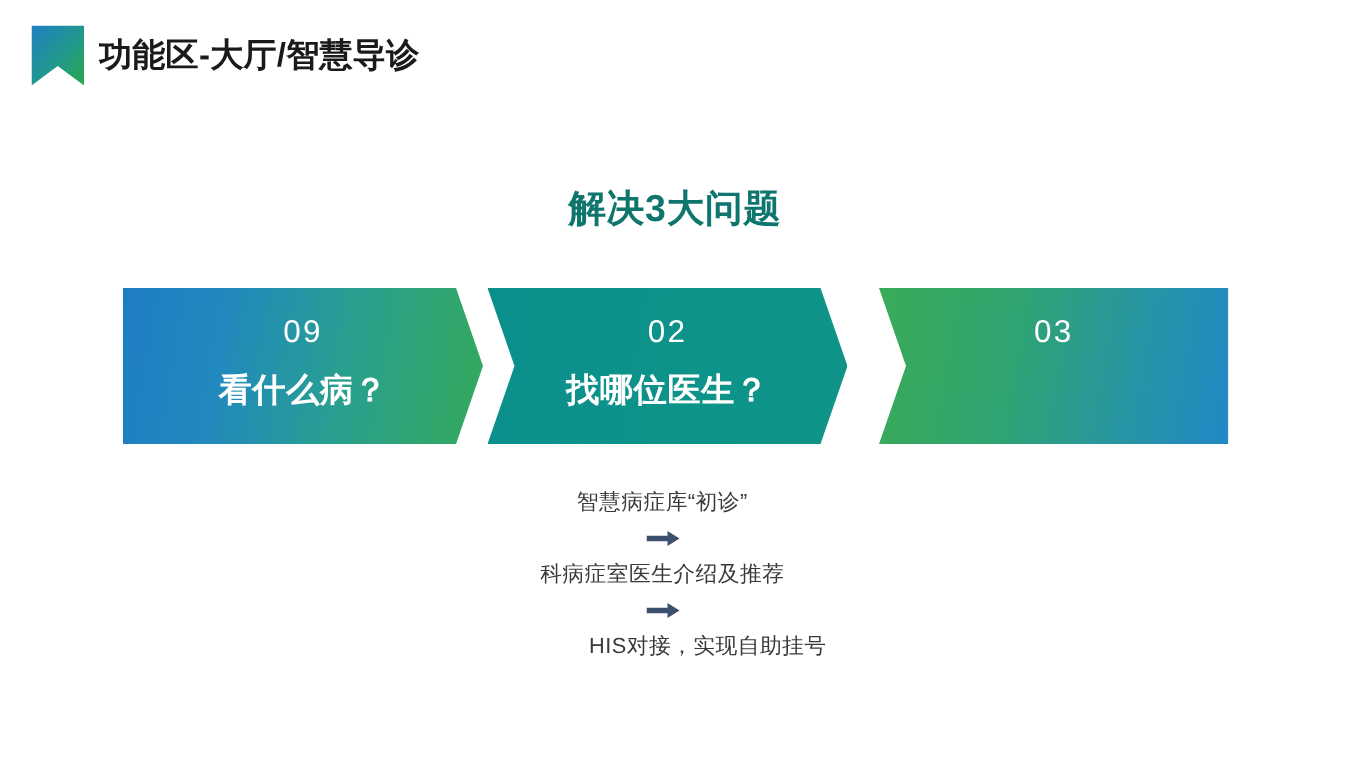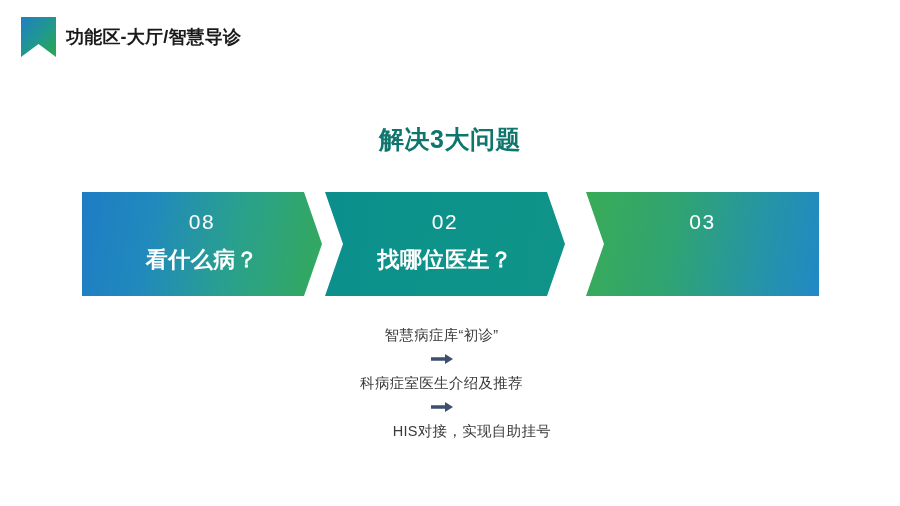--- a/index.html
+++ b/index.html
@@ -29,21 +29,21 @@
     position: absolute;
     left: 21px;
     top: 17px;
     width: 35px;
     height: 40px;
   }
   .header-title {
     position: absolute;
     left: 66px;
     top: 20px;
-    font-size: 18px;
+    font-size: 22px;
     font-weight: bold;
     color: #1a1a1a;
     letter-spacing: 0.2px;
     white-space: nowrap;
     line-height: 34px;
   }
 
   
   .section-title {
     position: absolute;
@@ -183,21 +183,21 @@
   </span>
   <div class="header-title">功能区-大厅/智慧导诊</div>
 </div>
 
 <div class="section-title">解决3大问题</div>
 
 <div class="chevron-row">
 
   <div class="chevron ch1">
     <div class="c-inner">
-      <div class="c-num">08</div>
+      <div class="c-num">09</div>
       <div class="c-label">看什么病？</div>
     </div>
   </div>
 
   <div class="chevron ch2">
     <div class="c-inner">
       <div class="c-num">02</div>
       <div class="c-label">找哪位医生？</div>
     </div>
   </div>

